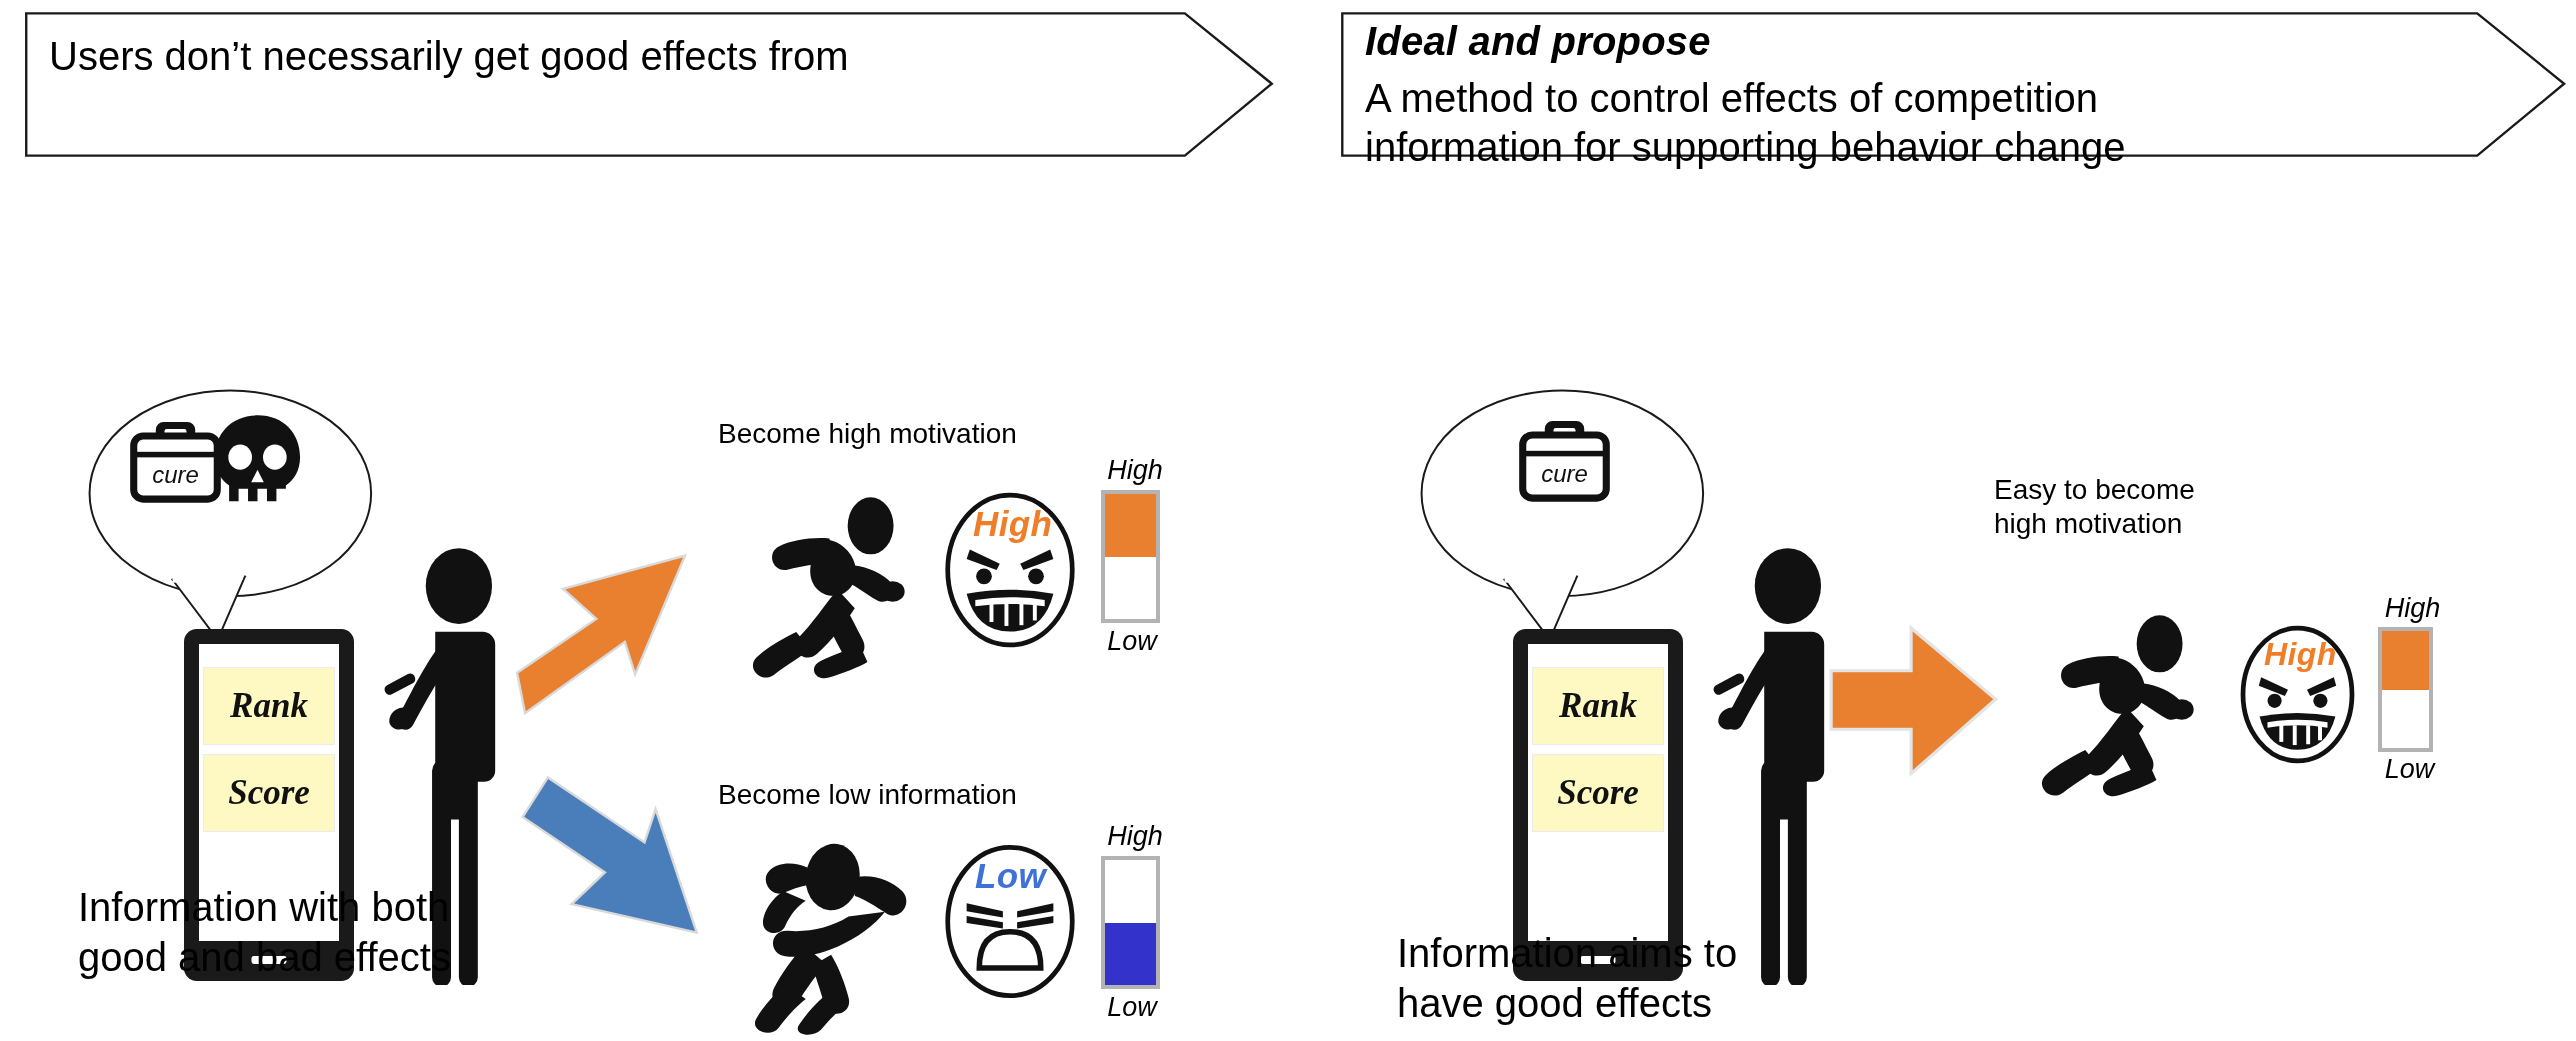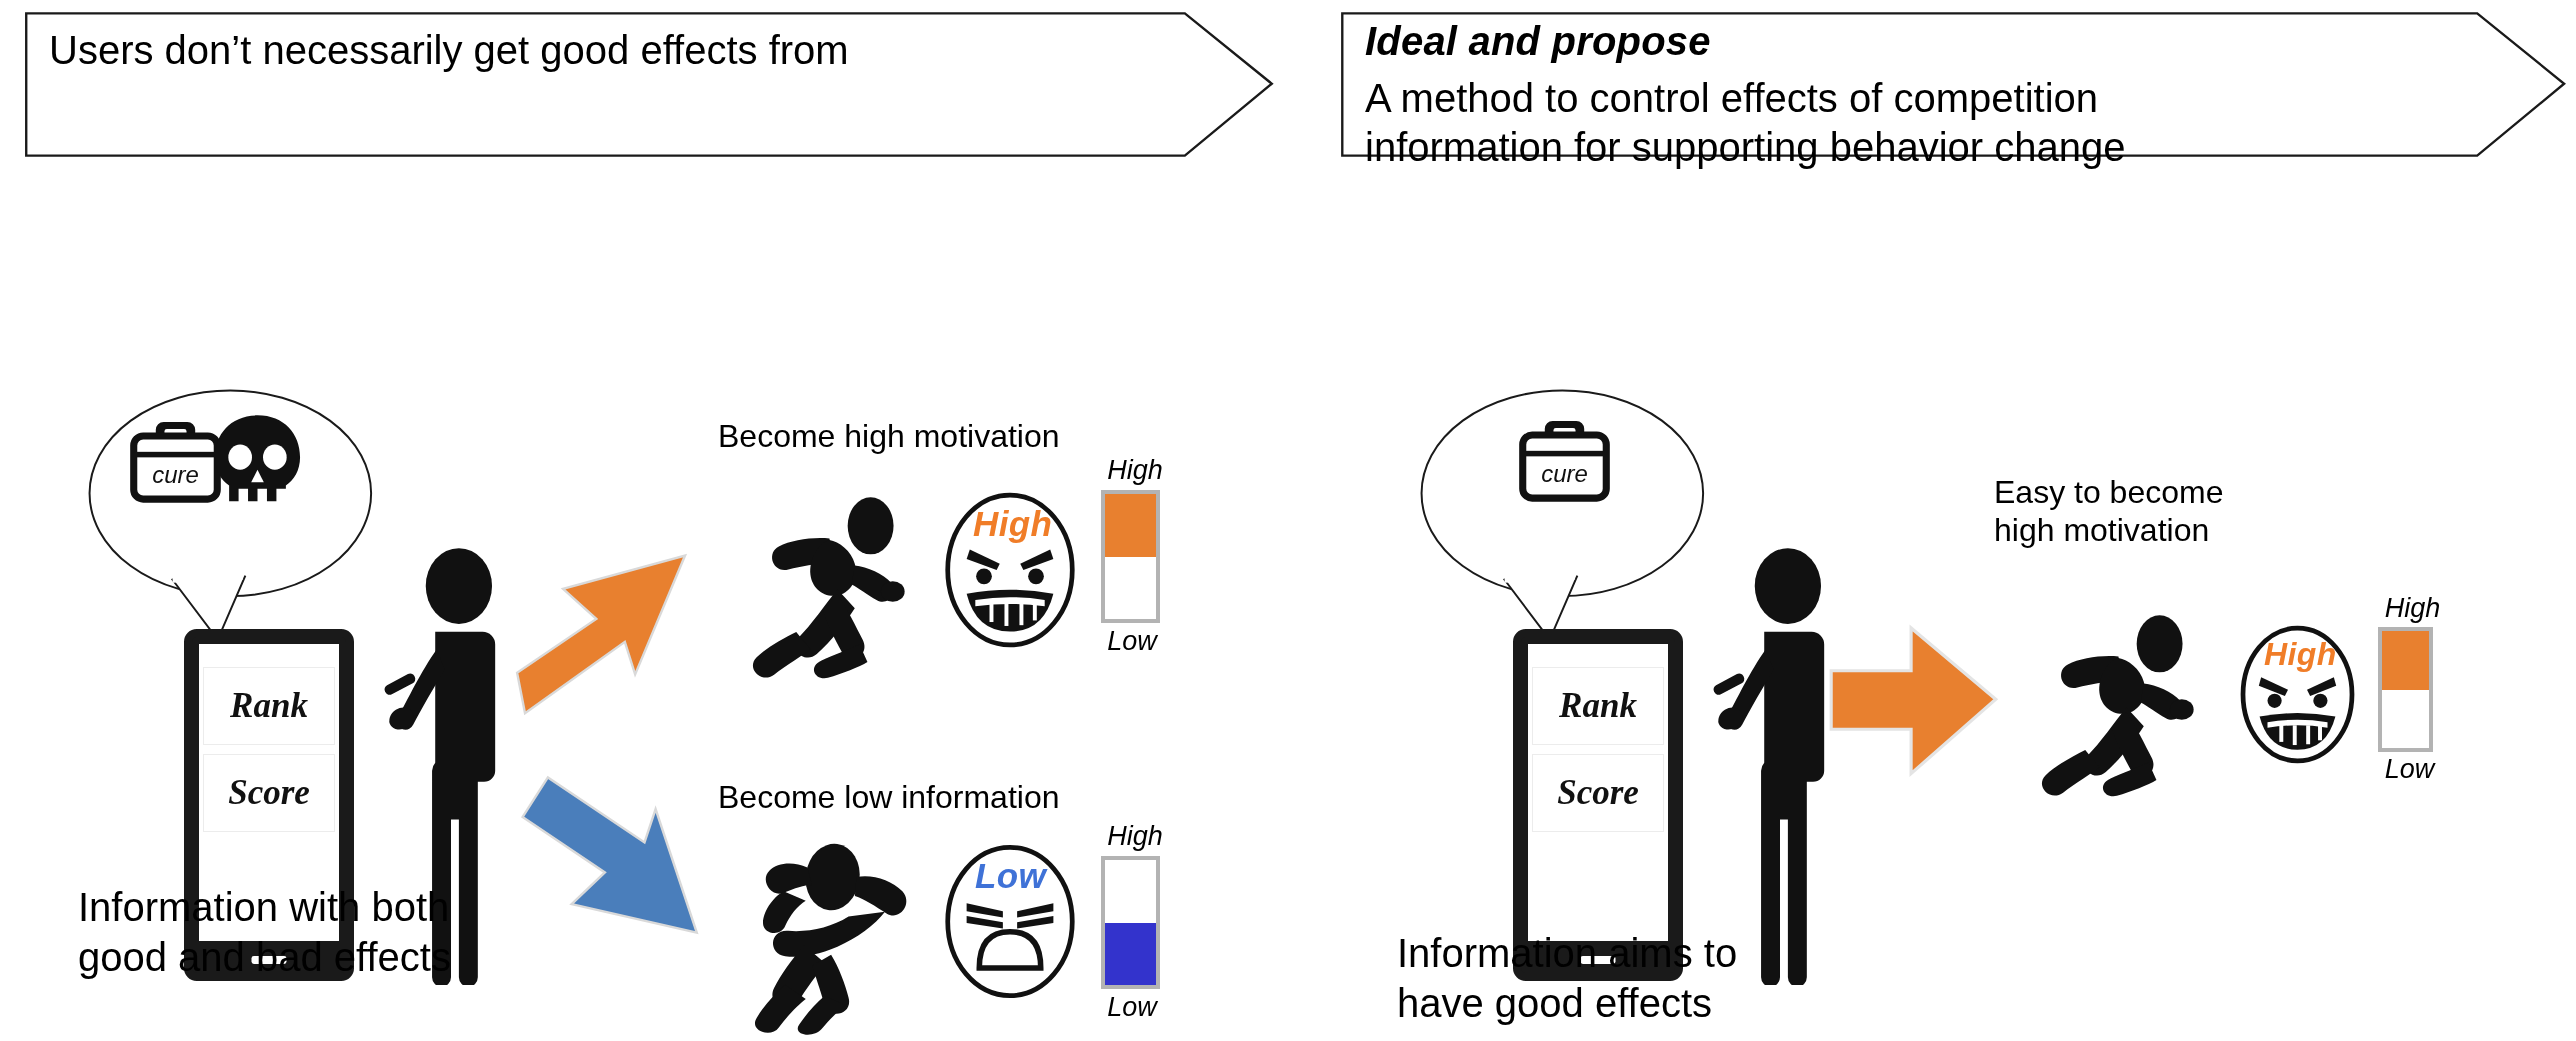--- a/index.html
+++ b/index.html
@@ -18,21 +18,21 @@
   .banner-title{
     font-style:italic;font-weight:bold;
     font-size:40px;line-height:1.1;letter-spacing:0.2px;
     white-space:nowrap;
   }
   .banner-body{
     font-size:40px;line-height:1.22;font-weight:400;
   }
 
   
-  .headline{font-size:32px;line-height:1.2;font-weight:400;white-space:nowrap;}
+  .headline{font-size:28px;line-height:1.2;font-weight:400;white-space:nowrap;}
   .caption{font-size:40px;line-height:1.25;font-weight:400;}
 
   .gauge-label{
     font-style:italic;font-size:27px;line-height:1;font-weight:400;
   }
 
   
   .gauge{
     position:absolute;
     border:4px solid #b3b3b3;
@@ -55,21 +55,21 @@
   .phone-screen{
     position:absolute;left:7.1px;right:7.1px;top:7.1px;bottom:32px;
     background:#ffffff;
   }
   .phone-home{
     position:absolute;left:50%;transform:translateX(-50%);
     bottom:8.7px;width:35px;height:8px;background:#ffffff;border-radius:2.4px;
   }
   .phone-row{
     position:absolute;left:11px;right:11px;
-    background:#ffffff;border:1.6px solid #ececec;
+    background:#fef9c3;border:1.6px solid #ececec;
     display:flex;align-items:center;justify-content:center;
     font-family:"Liberation Serif", serif;
     font-weight:bold;font-style:italic;
     color:#111;
   }
 
   
   .face{position:absolute;}
   .face-word{
     position:absolute;font-style:italic;font-weight:bold;
@@ -78,21 +78,21 @@
   }
 </style>
 </head>
 <body>
 
 <div class="banner" style="left:24px;top:11px;width:1250px;height:147px;">
   <svg width="1250" height="147" viewBox="0 0 1580 186">
     <polygon points="2,3 1468,3 1578,92 1468,183 2,183" fill="#ffffff" stroke="#1a1a1a" stroke-width="3"></polygon>
   </svg>
   <div class="btext" style="padding:9.5px 0 0 25px;">
-    <div class="banner-body" style="margin-top:5px;">
+    <div class="banner-body" style="margin-top:11px;">
       <div>Users don’t necessarily get good effects from</div>
     </div>
   </div>
 </div>
 
 <div class="banner" style="left:1340px;top:11px;width:1228px;height:147px;">
   <svg width="1228" height="147" viewBox="0 0 1552 186">
     <polygon points="2,3 1438,3 1548,92 1438,183 2,183" fill="#ffffff" stroke="#1a1a1a" stroke-width="3"></polygon>
   </svg>
   <div class="btext" style="padding:8px 0 0 25px;">

